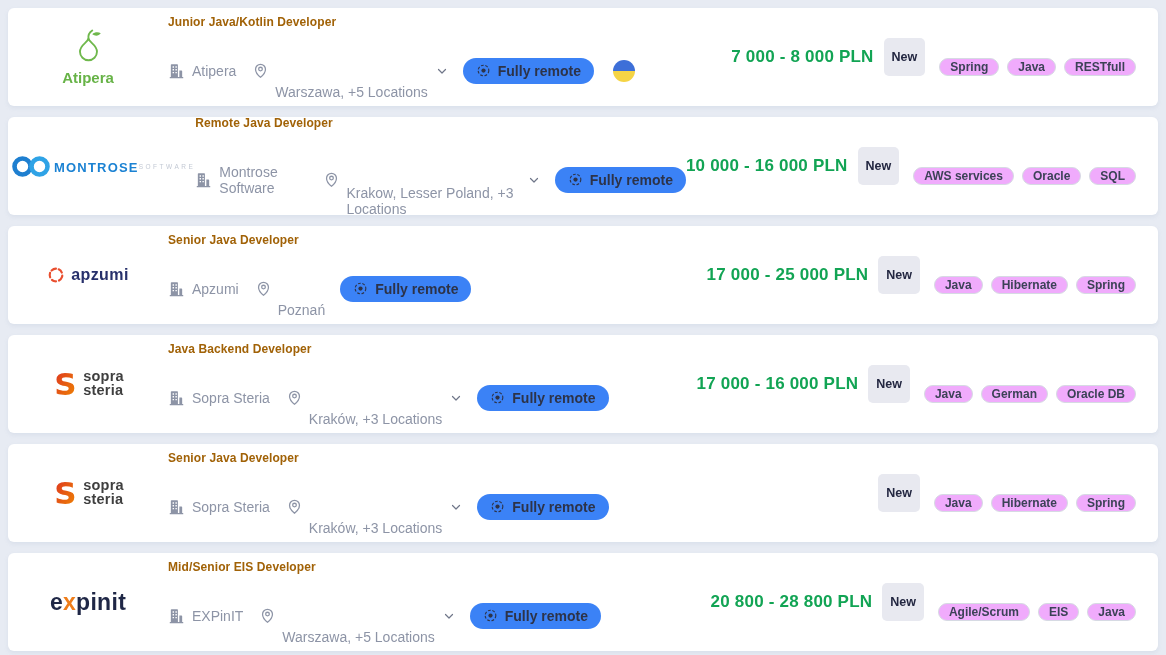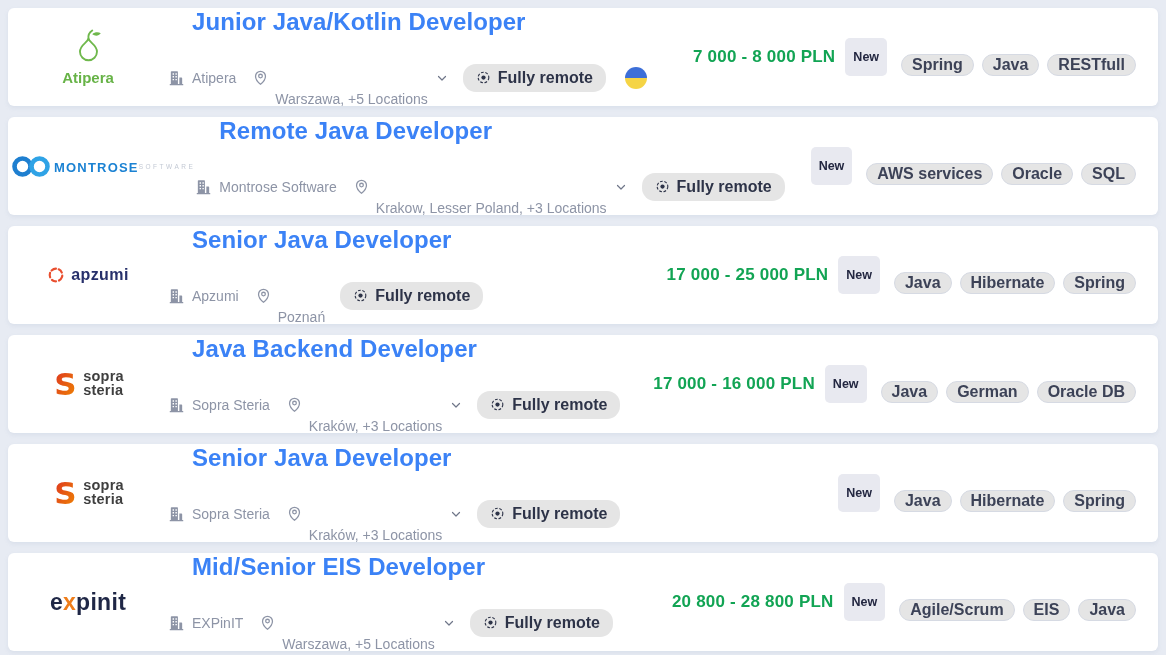--- a/index.html
+++ b/index.html
@@ -20,54 +20,54 @@
     padding-right: 22px;
     cursor: pointer;
   }
   .logo-area {
     flex: 0 0 160px;
     display: flex;
     align-items: center;
     justify-content: center;
   }
   .main { flex: 1; display: flex; flex-direction: column; gap: 13px; min-width: 0; }
-  .title { font-size: 24px; font-weight: 700; color: #3b82f6; letter-spacing: .1px; margin-left: 24px; }
+  .title { font-size: 12px; font-weight: 700; color: #a16207; letter-spacing: .1px; }
   .meta { display: flex; align-items: center; gap: 7px; color: #8d94a6; font-size: 14px; }
   .meta .icon { display: inline-flex; align-items: center; }
   .meta .icon svg { display: block; }
   .company { margin-right: 9px; }
   .location { margin-left: -1px; margin-top: 42px; }
   .chevron { color: #6f7689; margin-left: 1px; }
   .remote-pill {
     display: inline-flex; align-items: center; gap: 7px;
-    background: #e5e5e5; border-radius: 13px;
+    background: #3b82f6; border-radius: 13px;
     padding: 5px 13px;
-    font-size: 16px; font-weight: 700; color: #2d3348;
+    font-size: 14px; font-weight: 700; color: #2d3348;
     margin-left: 8px; white-space: nowrap; text-align: center;
   }
   .remote-pill .icon { color: #2d3348; }
   .flag {
     width: 22px; height: 22px; border-radius: 50%;
     background: linear-gradient(#3d6fd8 50%, #f5d445 50%);
     margin-left: 12px; flex: 0 0 22px;
   }
   .right { display: flex; flex-direction: row; align-items: flex-end; gap: 14px; }
   .salary-row { display: flex; align-items: center; gap: 10px; }
   .salary { color: var(--salary-green, #12a454); font-size: 17px; font-weight: 700; letter-spacing: .2px; }
   .new-badge {
     background: #e8e9f0; color: #232741;
     font-size: 12.5px; font-weight: 700;
     padding: 12px 8px; border-radius: 5px;
   }
   .tags { display: flex; gap: 8px; }
   .tag {
     border: 1px solid #d6dae3; border-radius: 11px;
     padding: 1px 10px;
-    font-size: 16px; font-weight: 600; color: #3c4257;
-    background: #e5e5e5; white-space: nowrap;
+    font-size: 12px; font-weight: 600; color: #3c4257;
+    background: #f0abfc; white-space: nowrap;
   }
   
   .logo-atipera { display: flex; flex-direction: column; align-items: center; gap: 1px; }
   .atipera-text { color: #67b347; font-size: 15px; font-weight: 600; }
   .logo-montrose { display: flex; flex-direction: row; align-items: center; }
   .montrose-line1 { color: #1b82d3; font-weight: 700; font-size: 13px; letter-spacing: 1.2px; margin-top: 2px; }
   .montrose-line2 { color: #c3c9d4; font-size: 6.5px; letter-spacing: 2.5px; margin-top: 1px; }
   .logo-apzumi { display: flex; align-items: center; gap: 6px; }
   .apzumi-text { color: #27306b; font-weight: 700; font-size: 16px; letter-spacing: .4px; }
   .logo-sopra { display: flex; align-items: center; gap: 4px; }
@@ -175,20 +175,21 @@
               <circle cx="12" cy="12" r="3.4" fill="currentColor"></circle>
             </svg>
           </span>
           <span>Fully remote</span>
         </span>
 
       </div>
     </div>
     <div class="right">
       <div class="salary-row">
+        <span class="salary">10 000 - 16 000 PLN</span>
         <span class="new-badge">New</span>
       </div>
       <div class="tags">
           <span class="tag">AWS services</span>
           <span class="tag">Oracle</span>
           <span class="tag">SQL</span>
         </div>
     </div>
   </article>
 

